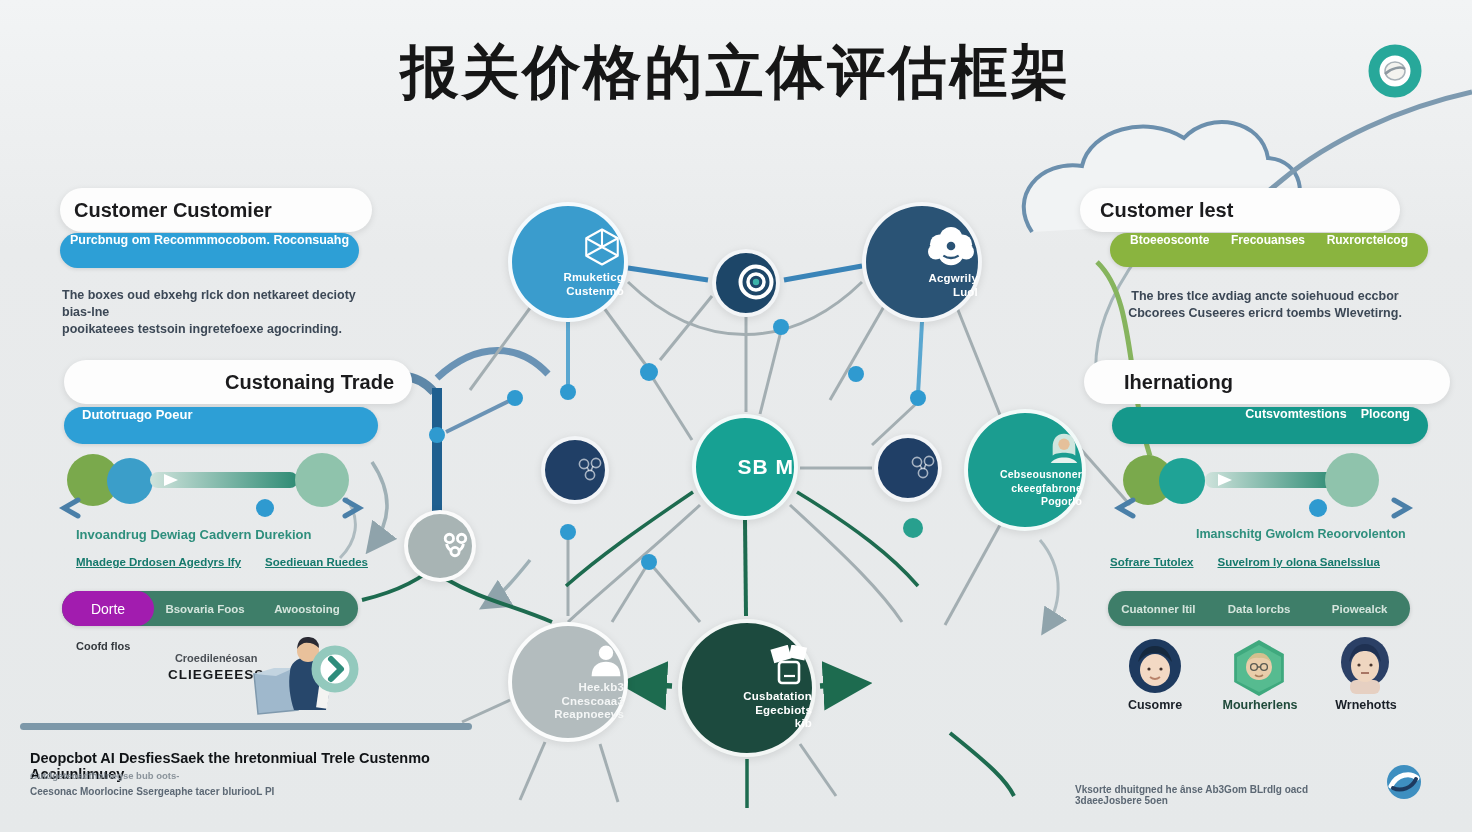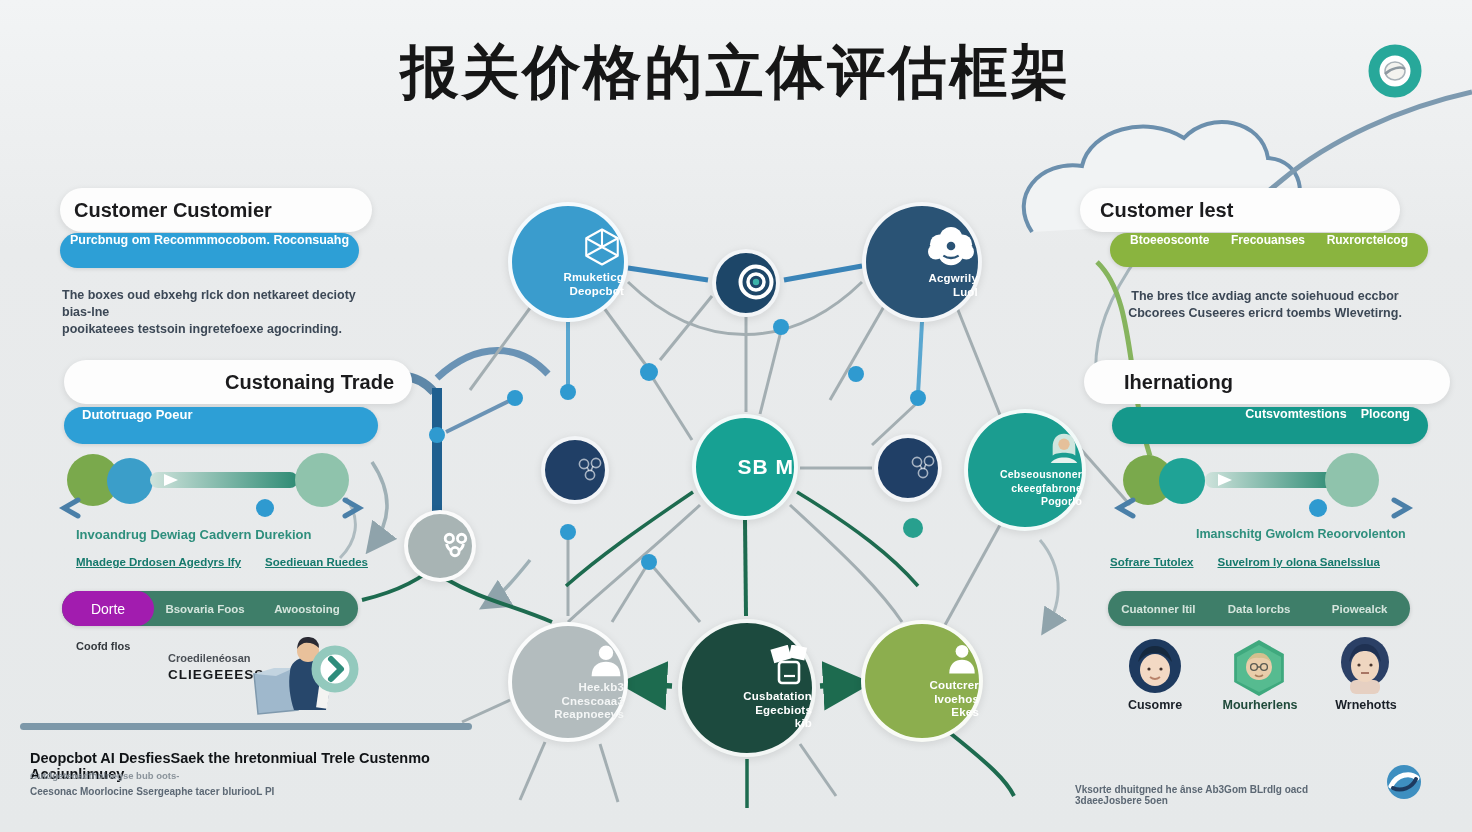--- a/index.html
+++ b/index.html
@@ -192,21 +192,21 @@
     <a href="#">Mhadege Drdosen Agedyrs lfy</a><a href="#">Soedieuan Ruedes</a>
   </div>
 
   <div class="abs z2 segbar" style="left:62px;top:591px;width:296px;height:35px">
     <div class="seg-active">Dorte</div>
     <div class="seg">Bsovaria Foos</div>
     <div class="seg">Awoostoing</div>
   </div>
 
   <div class="abs z2" style="left:76px;top:640px;font-size:11px;font-weight:700;color:#33383d">Coofd flos</div>
-  <div class="abs z2" style="left:168px;top:652px;">
+  <div class="abs z2" style="left:168px;top:652px;text-align:center">
     <div style="font-size:11px;color:#4a4f55;font-weight:600">Croedilenéosan</div>
     <div style="font-size:13.5px;color:#17191c;font-weight:700;letter-spacing:1px;margin-top:3px">CLIEGEEESS</div>
   </div>
 
   <svg class="abs z2" style="left:246px;top:630px" width="112" height="88">
     <polygon points="8,44 48,38 52,80 12,84" fill="#9fb8cc" stroke="#7f99ad" stroke-width="1.5"></polygon>
     <polygon points="8,44 28,38 48,38 30,46" fill="#c3d4e0"></polygon>
     <path d="M44,42 C44,30 58,24 66,30 L76,36 C86,44 84,62 80,80 L48,80 C44,68 42,54 44,42 Z" fill="#27476b"></path>
     <rect x="72" y="50" width="11" height="28" fill="#f4f4f2" transform="rotate(8 77 64)"></rect>
     <circle cx="62" cy="21" r="11" fill="#e9c19b"></circle>
@@ -295,21 +295,21 @@
   </svg>
 
   <div class="node" style="left:508px;top:202px;width:120px;height:120px;background:#3a9ccd">
     <svg width="44" height="42" viewBox="0 0 48 48">
       <g fill="none" stroke="#ffffff" stroke-width="2.4" stroke-linejoin="round">
         <path d="M24,4 L42,14 L42,34 L24,44 L6,34 L6,14 Z"></path>
         <path d="M24,4 L24,24 L42,34 M24,24 L6,34 M6,14 L24,24 L42,14"></path>
       </g>
     </svg>
     <div class="lbl">Rmuketicg</div>
-    <div class="lbl">Deopcbot</div>
+    <div class="lbl">Custenmo</div>
   </div>
 
   <div class="node" style="left:712px;top:249px;width:68px;height:68px;background:#1d4668">
     <svg width="40" height="40" viewBox="0 0 40 40">
       <circle cx="20" cy="20" r="15.5" fill="none" stroke="#ffffff" stroke-width="4"></circle>
       <circle cx="20" cy="20" r="8" fill="none" stroke="#ffffff" stroke-width="3.5"></circle>
       <circle cx="20" cy="20" r="3.2" fill="#3bb3a9"></circle>
     </svg>
   </div>
 
@@ -392,23 +392,14 @@
       <rect x="6" y="2" width="18" height="14" fill="#ffffff" transform="rotate(-16 15 9)"></rect>
       <rect x="24" y="1" width="16" height="13" fill="#ffffff" transform="rotate(12 32 7)"></rect>
       <rect x="13" y="17" width="20" height="21" rx="3" fill="none" stroke="#ffffff" stroke-width="2.6"></rect>
       <line x1="18" y1="31" x2="29" y2="31" stroke="#ffffff" stroke-width="2.2"></line>
     </svg>
     <div class="lbl">Cusbatation</div>
     <div class="lbl">Egecbiots</div>
     <div class="lbl">kib</div>
   </div>
 
-  <div class="node" style="left:861px;top:620px;width:122px;height:122px;background:#8cae4e">
-    <svg width="34" height="34" viewBox="0 0 40 40">
-      <circle cx="20" cy="11" r="7.5" fill="#ffffff"></circle>
-      <path d="M5,37 C5,26 12,21 20,21 C28,21 35,26 35,37 Z" fill="#ffffff"></path>
-    </svg>
-    <div class="lbl">Coutcrer</div>
-    <div class="lbl">Ivoehos</div>
-    <div class="lbl">Ekes</div>
-  </div>
 
 </div>
 
 </body></html>

